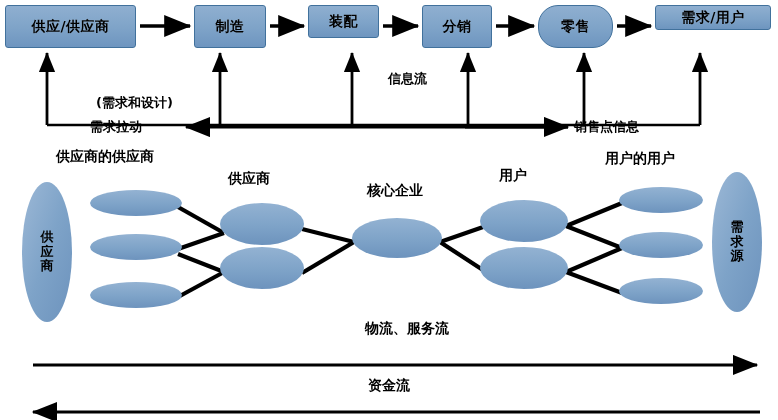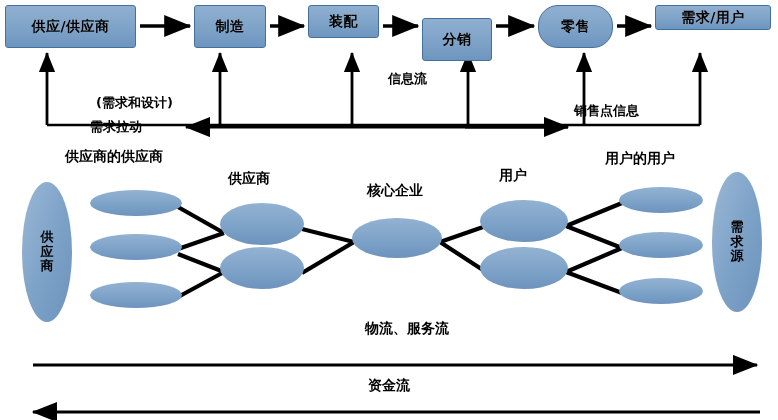--- a/index.html
+++ b/index.html
@@ -121,41 +121,41 @@
     <g id="g-flow-arrows">
         <line x1="33" y1="365" x2="757" y2="365" stroke="#000" stroke-width="3.2" marker-end="url(#ahR)"></line>
         <line x1="760" y1="412" x2="33" y2="412" stroke="#000" stroke-width="3.2" marker-end="url(#ahL)"></line>
       </g>
   </svg>
 
   <div id="boxes-layer">
       <div class="pbox" style="left: 5px; top: 5px; width: 131px; height: 43px;">供应/供应商</div>
       <div class="pbox" style="left: 194px; top: 5px; width: 72px; height: 43px;">制造</div>
       <div class="pbox" style="left: 308px; top: 5px; width: 71px; height: 33px;">装配</div>
-      <div class="pbox" style="left: 422px; top: 18px; width: 70px; height: 43px;">分销</div>
+      <div class="pbox" style="left: 422px; top: 5px; width: 70px; height: 43px;">分销</div>
       <div class="pbox" style="left: 538px; top: 5px; width: 75px; height: 43px; border-radius: 20px;">零售</div>
       <div class="pbox" style="left: 655px; top: 5px; width: 116px; height: 25px;">需求/用户</div>
     </div>
   <div id="labels-layer">
-      <div class="lbl big" style="left: 65px; top: 149px;">供应商的供应商</div>
+      <div class="lbl big" style="left: 56px; top: 149px;">供应商的供应商</div>
       <div class="lbl big" style="left: 228px; top: 171px;">供应商</div>
       <div class="lbl big" style="left: 367px; top: 183px;">核心企业</div>
       <div class="lbl big" style="left: 499px; top: 168px;">用户</div>
       <div class="lbl big" style="left: 605px; top: 151px;">用户的用户</div>
       <div class="vlbl" style="left: 27px; top: 224px; width: 40px; height: 56px;">
         <span>供</span>
         <span>应</span>
         <span>商</span>
       </div>
       <div class="vlbl" style="left: 717px; top: 214px; width: 40px; height: 56px;">
         <span>需</span>
         <span>求</span>
         <span>源</span>
       </div>
       <div class="lbl" style="left: 96px; top: 72px; margin-top: 24px;">(需求和设计)</div>
       <div class="lbl" style="left: 388px; top: 72px;">信息流</div>
       <div class="lbl" style="left: 90px; top: 120px;">需求拉动</div>
-      <div class="lbl" style="left: 574px; top: 104px; text-align: right;">销售点信息</div>
+      <div class="lbl" style="left: 574px; top: 120px; text-align: right;">销售点信息</div>
       <div class="lbl big" style="left: 365px; top: 321px;">物流、服务流</div>
       <div class="lbl big" style="left: 368px; top: 378px;">资金流</div>
     </div>
 
 </div>
 
 </body></html>

